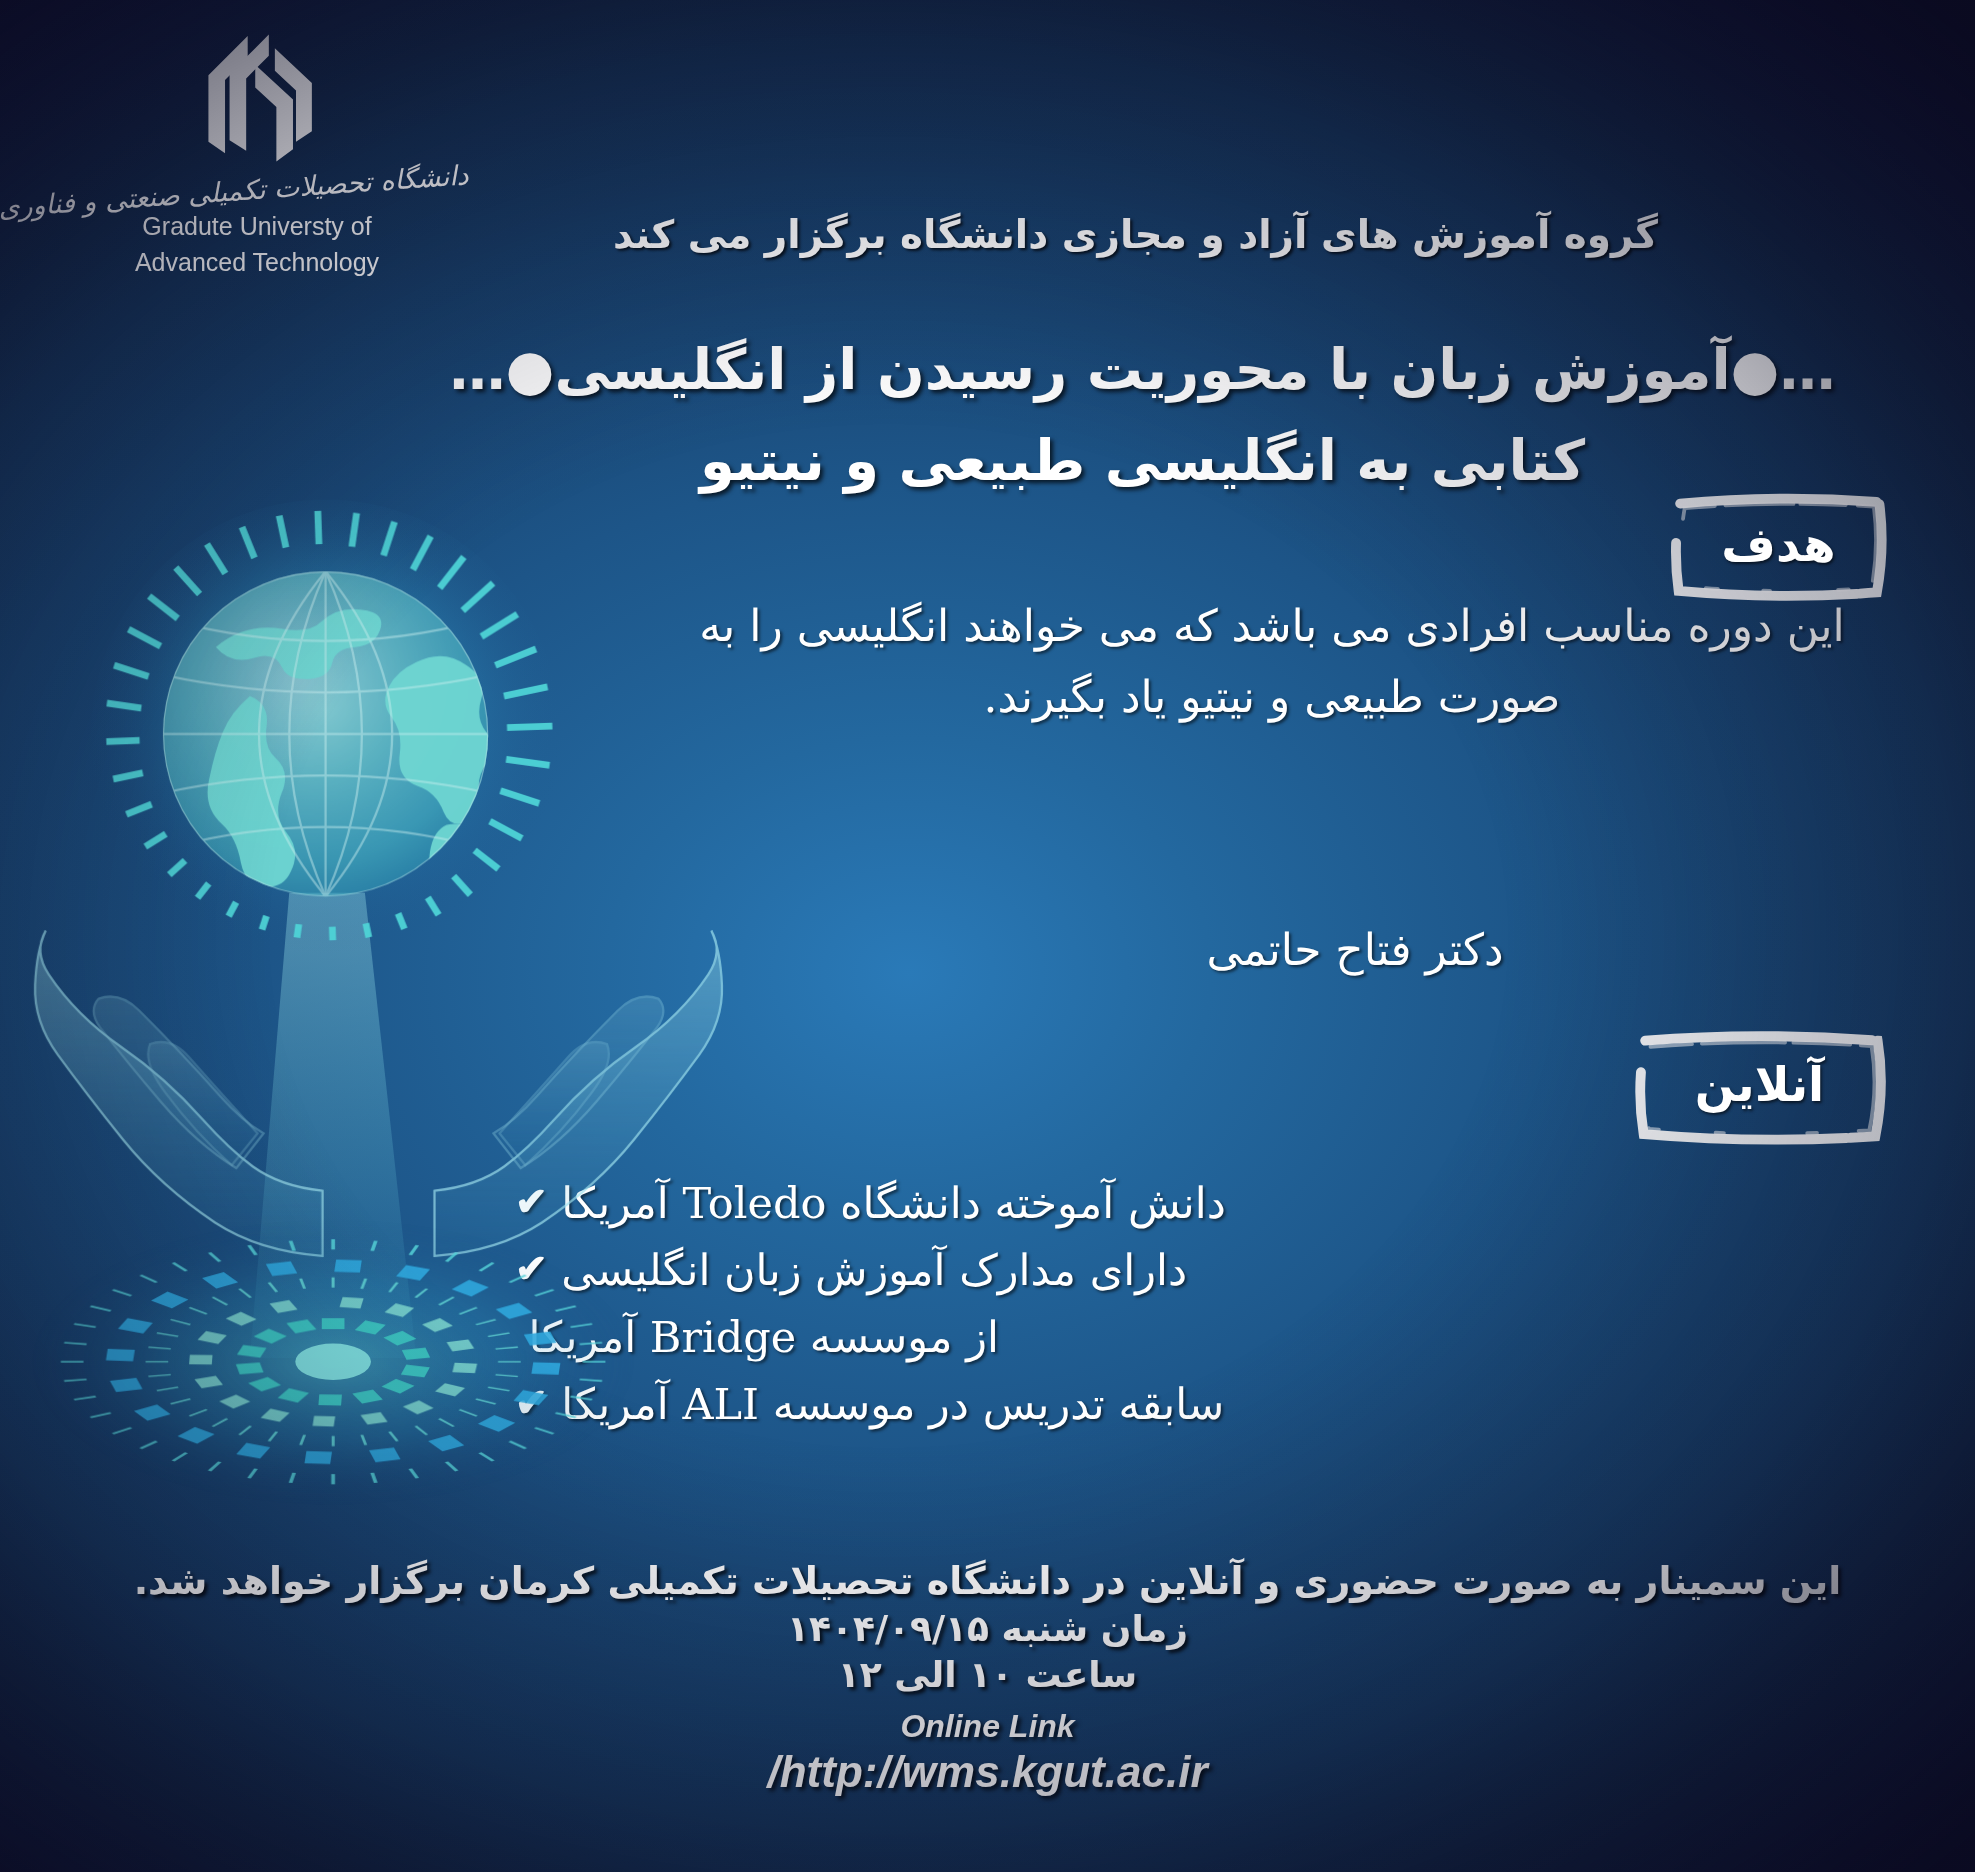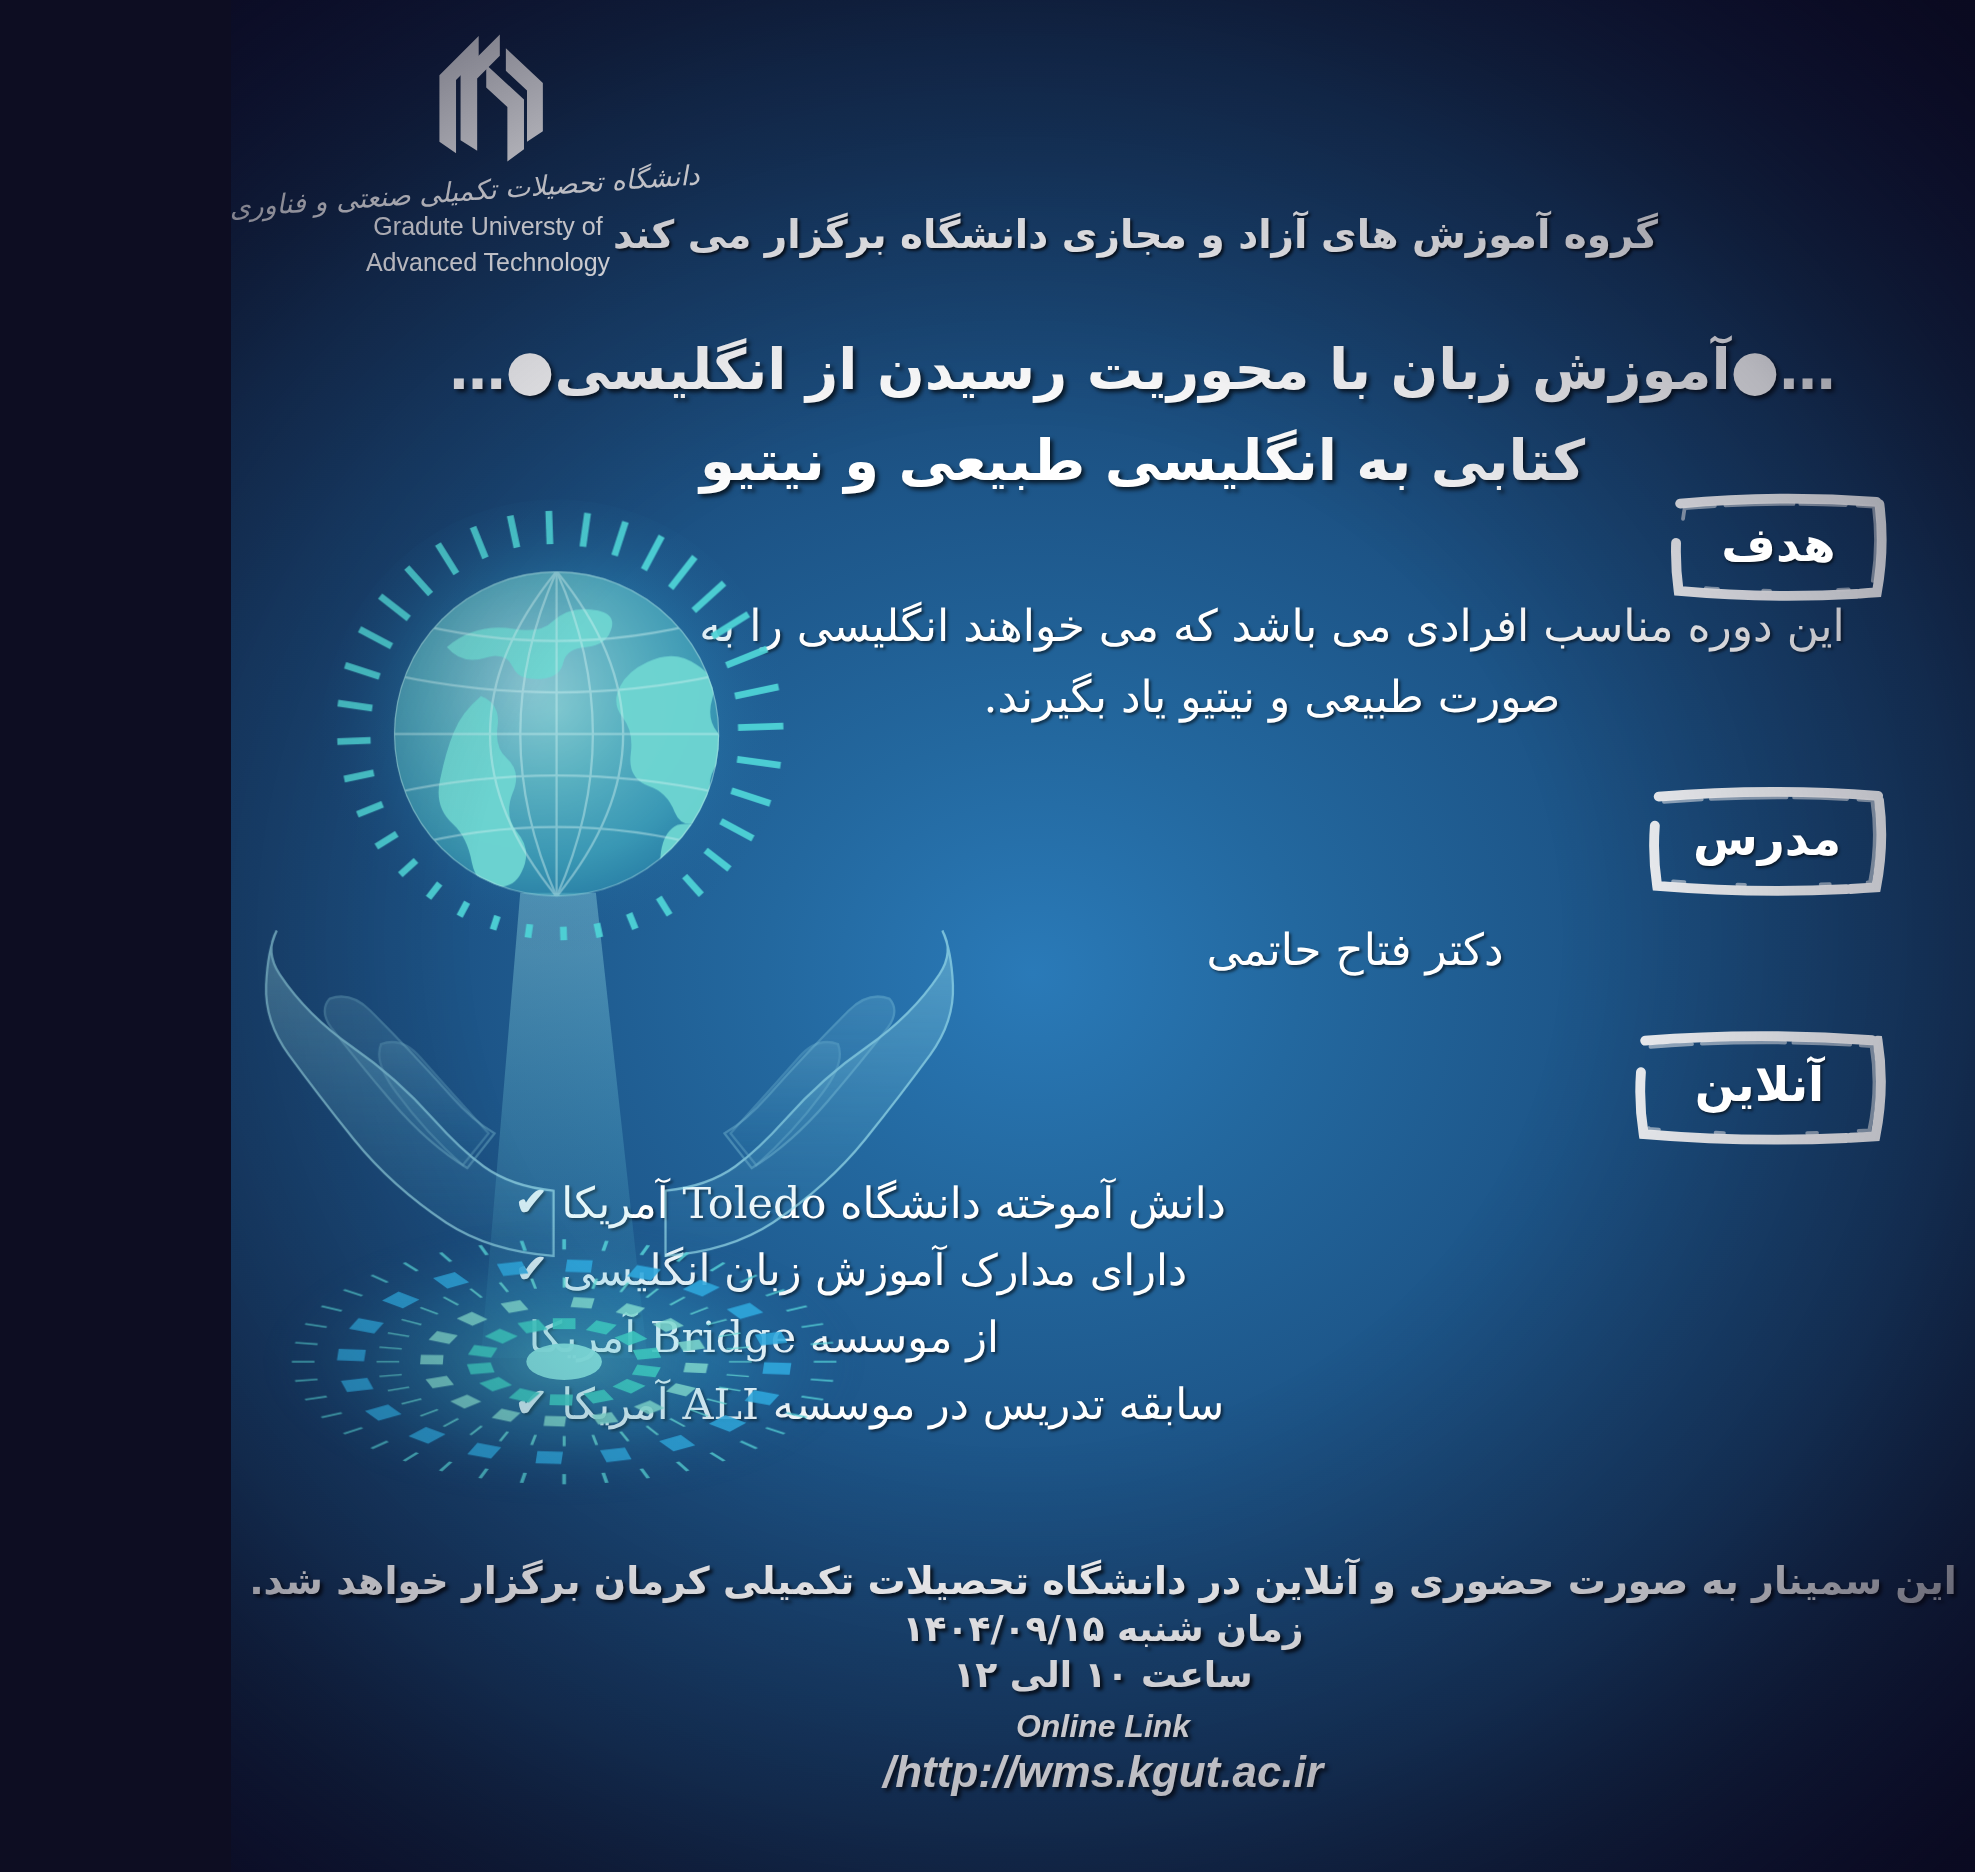--- a/index.html
+++ b/index.html
@@ -1,20 +1,20 @@
 <!DOCTYPE html>
 <html lang="fa" dir="rtl" style="font-size:12px"><head>
 <meta charset="utf-8">
 <style>
   html,body{margin:0;padding:0;background:#0d0d22;}
   *{box-sizing:border-box;}
 
   #poster{
     position:relative;
-    width:1744px;
+    width:1975px;
     height:1872px;
     overflow:hidden;
     font-family:"DejaVu Sans","Liberation Sans",sans-serif;
     background:
       radial-gradient(ellipse 85% 70% at 46% 52%, #2a7ab8 0%, #23689f 18%, #1d5588 38%, #18406b 58%, #132a4b 76%, #11173a 90%, #101029 100%),
       #101029;
     text-decoration: underline;
   }
   
   #vignette{
@@ -152,27 +152,20 @@
 
   <div class="badge" id="badge-goal">
     <svg viewBox="0 0 300 150" preserveAspectRatio="none">
       <path d="M20 18 Q150 6 283 16 Q291 75 280 136 Q150 146 18 134 Q10 76 20 18 Z" fill="none" stroke="#ffffff" stroke-width="13" stroke-linecap="round" stroke-dasharray="260 6 140 4 300" opacity="0.96"></path>
       <path d="M26 24 Q150 14 276 22 Q283 76 273 130 Q150 139 24 128 Q17 76 26 24 Z" fill="none" stroke="#ffffff" stroke-width="5" stroke-linecap="round" stroke-dasharray="40 14 90 9 60 16 120" opacity="0.55"></path>
     </svg>
     <span>هدف</span>
   </div>
   <div class="body-text" id="goal-text">این دوره مناسب افرادی می باشد که می خواهند انگلیسی را به صورت طبیعی و نیتیو یاد بگیرند.</div>
 
-  <div class="badge" id="badge-teacher">
-    <svg viewBox="0 0 330 152" preserveAspectRatio="none">
-      <path d="M22 18 Q165 6 312 17 Q321 76 309 138 Q165 148 20 136 Q11 77 22 18 Z" fill="none" stroke="#ffffff" stroke-width="13" stroke-linecap="round" stroke-dasharray="290 6 150 5 330" opacity="0.96"></path>
-      <path d="M29 25 Q165 14 304 23 Q312 77 301 131 Q165 140 27 129 Q19 77 29 25 Z" fill="none" stroke="#ffffff" stroke-width="5" stroke-linecap="round" stroke-dasharray="50 12 100 10 70 15 130" opacity="0.55"></path>
-    </svg>
-    <span>مدرس</span>
-  </div>
   <div class="body-text" id="teacher-name">دکتر فتاح حاتمی</div>
 
   <div class="badge" id="badge-record">
     <svg viewBox="0 0 350 158" preserveAspectRatio="none">
       <path d="M24 18 Q175 6 331 18 Q341 79 328 144 Q175 154 22 141 Q12 80 24 18 Z" fill="none" stroke="#ffffff" stroke-width="13" stroke-linecap="round" stroke-dasharray="300 7 160 5 350" opacity="0.96"></path>
       <path d="M31 26 Q175 15 323 25 Q332 80 320 136 Q175 146 29 134 Q21 80 31 26 Z" fill="none" stroke="#ffffff" stroke-width="5" stroke-linecap="round" stroke-dasharray="55 13 110 11 75 14 140" opacity="0.55"></path>
     </svg>
     <span>آنلاین</span>
   </div>
 

